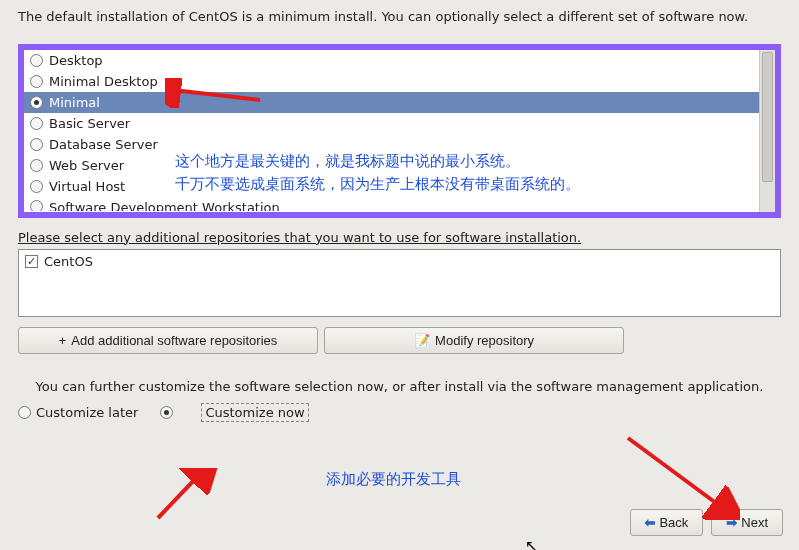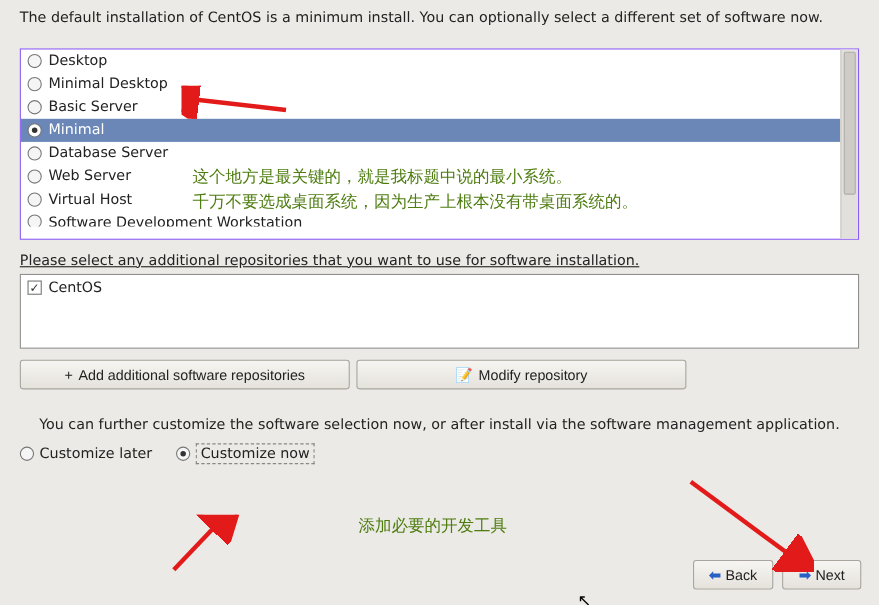--- a/index.html
+++ b/index.html
@@ -11,21 +11,21 @@
     width: 799px;
     height: 550px;
     position: relative;
     overflow: hidden;
   }
   .page { padding: 8px 18px 10px 18px; }
   .intro { margin-bottom: 18px; line-height: 1.35; }
 
   .listbox-wrap {
     display: flex;
-    border: 1px solid #8b5cf6;
+    border: 6px solid #8b5cf6;
     background: #fff;
     height: 174px;
     margin-bottom: 12px;
   }
   .listbox { flex: 1; overflow: hidden; }
   .radio-row {
     display: flex;
     align-items: center;
     padding: 3px 6px;
     gap: 6px;
@@ -116,20 +116,21 @@
   }
   .inline-radio {
     display: inline-flex;
     align-items: center;
     gap: 5px;
     cursor: pointer;
   }
   .boxed-label {
     border: 1px dashed #888;
     padding: 1px 3px;
+    margin-left: 23px;
   }
 
   .footer {
     position: absolute;
     right: 16px;
     bottom: 14px;
     display: flex;
     gap: 8px;
   }
   .nav-btn {
@@ -141,21 +142,21 @@
     display: inline-flex;
     align-items: center;
     gap: 4px;
     cursor: pointer;
     color: #222;
   }
 
   
   .annot {
     position: absolute;
-    color: #4d7c0f;
+    color: #1d4ed8;
     font-family: "Microsoft YaHei", "SimSun", sans-serif;
     font-size: 15px;
     line-height: 1.5;
     pointer-events: none;
   }
   .annot-main {
     left: 175px;
     top: 150px;
     width: 540px;
   }
@@ -184,29 +185,29 @@
   <div class="listbox-wrap">
     <div class="listbox">
       <div class="radio-row">
         <span class="radio-circle"></span>
         <span>Desktop</span>
       </div>
       <div class="radio-row">
         <span class="radio-circle"></span>
         <span>Minimal Desktop</span>
       </div>
-      <div class="radio-row">
-        <span class="radio-circle"></span>
-        <span>Basic Server</span>
-      </div>
       <div class="radio-row selected">
         <span class="radio-circle">
             <span class="radio-dot"></span>
           </span>
         <span>Minimal</span>
+      </div>
+      <div class="radio-row">
+        <span class="radio-circle"></span>
+        <span>Basic Server</span>
       </div>
       <div class="radio-row">
         <span class="radio-circle"></span>
         <span>Database Server</span>
       </div>
       <div class="radio-row">
         <span class="radio-circle"></span>
         <span>Web Server</span>
       </div>
       <div class="radio-row">

